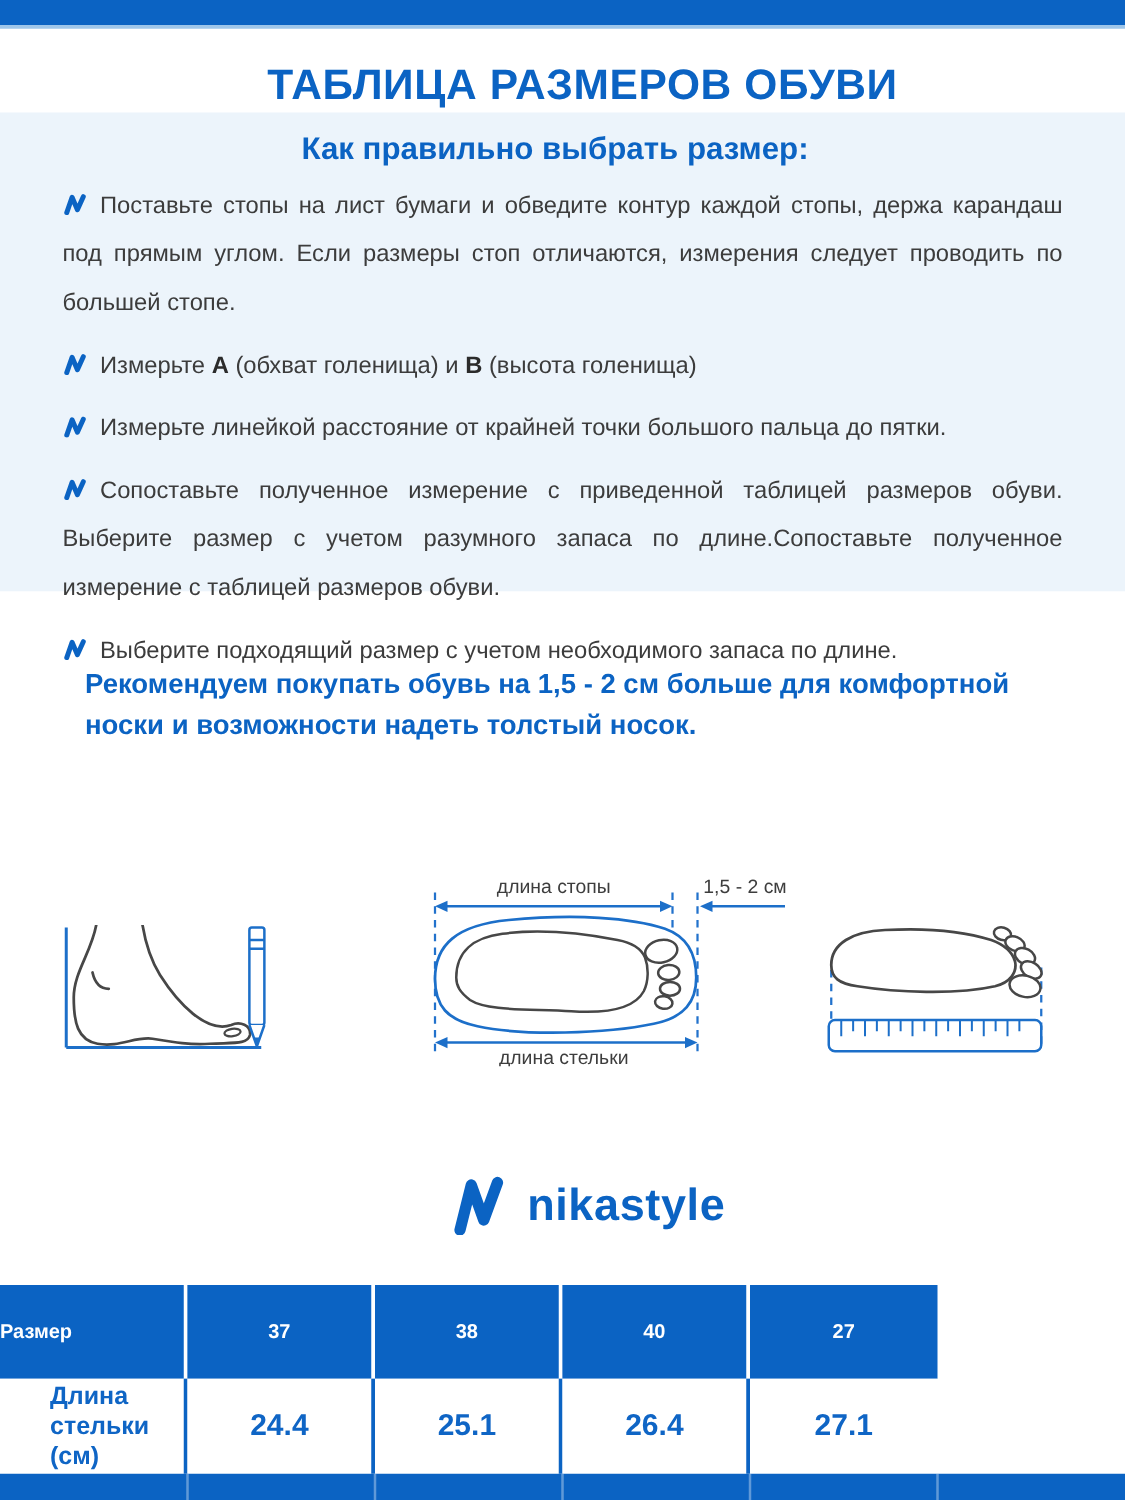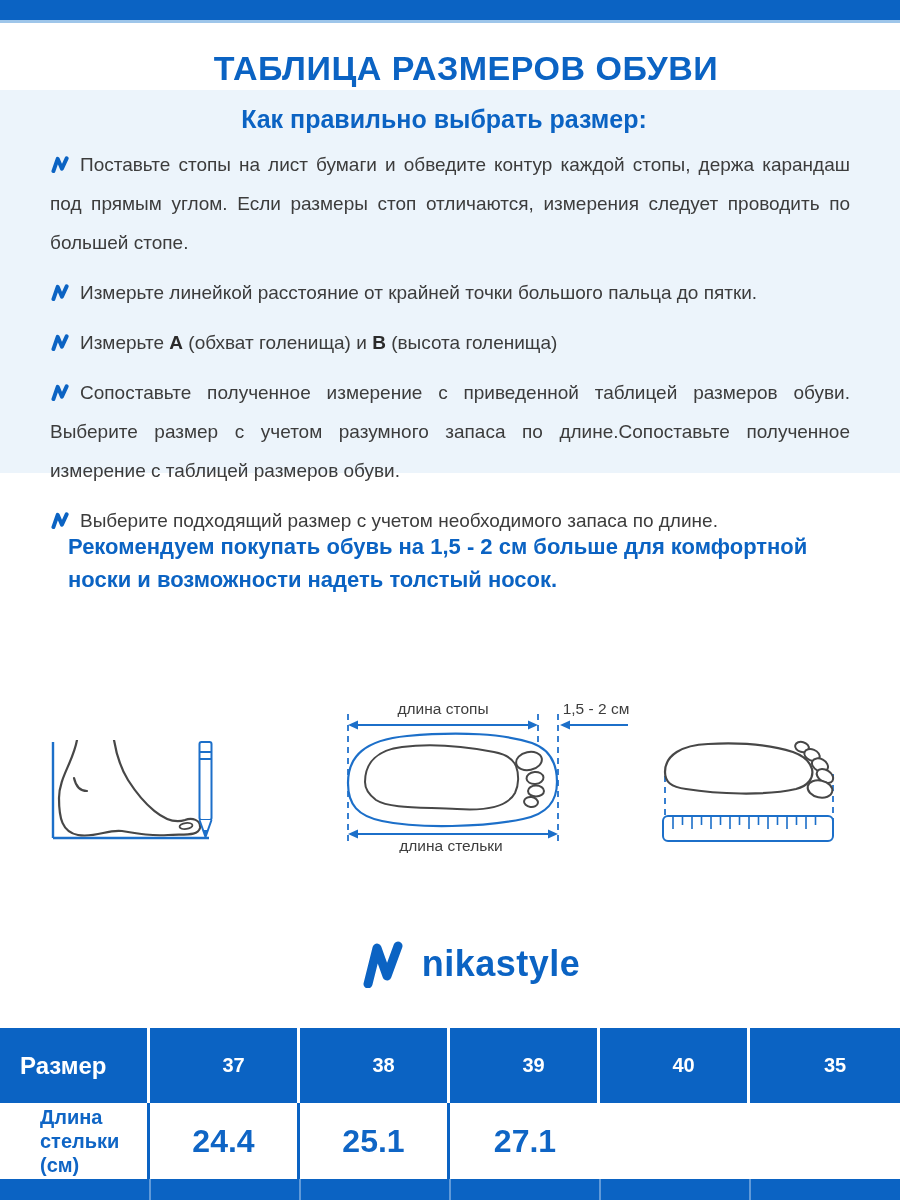--- a/index.html
+++ b/index.html
@@ -35,25 +35,25 @@
 
   
   .logo{position:absolute;left:0;top:938px;width:900px;height:52px;display:flex;
         align-items:center;justify-content:center;gap:16px;padding-left:20px;}
   .logo-text{font-size:36px;font-weight:bold;color:#0b63c3;letter-spacing:.5px;}
 
   
   .size-table{position:absolute;left:0;top:1028px;width:900px;}
   .t-row{display:grid;grid-template-columns:150px 150px 150px 150px 150px 150px;}
   .t-head .t-cell{height:75px;background:#0b63c3;color:#ffffff;display:flex;align-items:center;
-                  justify-content:center;font-weight:bold;font-size:20px;border-right:3px solid #ffffff;box-sizing:border-box;padding-left:20px;}
+                  justify-content:center;font-weight:bold;font-size:16px;border-right:3px solid #ffffff;box-sizing:border-box;}
   .t-head .t-cell:last-child{border-right:none;}
-  .t-head .t-label{justify-content:flex-start;font-size:24px;}
+  .t-head .t-label{justify-content:flex-start;font-size:16px;}
   .t-data .t-cell{height:76px;background:#ffffff;color:#0f65c5;display:flex;align-items:center;
-                  justify-content:center;font-weight:bold;font-size:32px;border-right:3px solid #0b63c3;box-sizing:border-box;}
+                  justify-content:center;font-weight:bold;font-size:24px;border-right:3px solid #0b63c3;box-sizing:border-box;}
   .t-data .t-cell:last-child{border-right:none;}
   .t-data .t-label{justify-content:flex-start;padding-left:40px;font-size:20px;line-height:24px;width:150px;}
   .t-data .t-label span{display:block;max-width:110px;}
   .t-bottom{position:relative;height:21px;background:#0b63c3;}
   .t-bottom .sep{position:absolute;top:0;width:2px;height:21px;background:rgba(255,255,255,.35);}
 </style>
 </head>
 <body>
 
 <div class="page">
@@ -66,25 +66,25 @@
   <section class="howto">
     <h2 class="howto-heading">Как правильно выбрать размер:</h2>
     <div class="bullets">
 
       <p class="bullet"><svg class="bi" viewBox="0 0 21 18">
             <polyline points="3,16 7.5,3 12,13.5 17,2.5" fill="none" stroke="#0b63c3" stroke-width="4.2" stroke-linecap="round" stroke-linejoin="round"></polyline>
           </svg><span>Поставьте стопы на лист бумаги и обведите контур каждой стопы, держа карандаш под прямым углом. Если размеры стоп отличаются, измерения следует проводить по большей стопе.</span></p>
 
       <p class="bullet"><svg class="bi" viewBox="0 0 21 18">
             <polyline points="3,16 7.5,3 12,13.5 17,2.5" fill="none" stroke="#0b63c3" stroke-width="4.2" stroke-linecap="round" stroke-linejoin="round"></polyline>
-          </svg><span>Измерьте линейкой расстояние от крайней точки большого пальца до пятки.</span></p>
+          </svg><span>Измерьте </span><b>А</b><span> (обхват голенища) и </span><b>В</b><span> (высота голенища)</span></p>
 
       <p class="bullet"><svg class="bi" viewBox="0 0 21 18">
             <polyline points="3,16 7.5,3 12,13.5 17,2.5" fill="none" stroke="#0b63c3" stroke-width="4.2" stroke-linecap="round" stroke-linejoin="round"></polyline>
-          </svg><span>Измерьте </span><b>А</b><span> (обхват голенища) и </span><b>В</b><span> (высота голенища)</span></p>
+          </svg><span>Измерьте линейкой расстояние от крайней точки большого пальца до пятки.</span></p>
 
       <p class="bullet"><svg class="bi" viewBox="0 0 21 18">
             <polyline points="3,16 7.5,3 12,13.5 17,2.5" fill="none" stroke="#0b63c3" stroke-width="4.2" stroke-linecap="round" stroke-linejoin="round"></polyline>
           </svg><span>Сопоставьте полученное измерение с приведенной таблицей размеров обуви. Выберите размер с учетом разумного запаса по длине.Сопоставьте полученное измерение с таблицей размеров обуви.</span></p>
 
       <p class="bullet"><svg class="bi" viewBox="0 0 21 18">
             <polyline points="3,16 7.5,3 12,13.5 17,2.5" fill="none" stroke="#0b63c3" stroke-width="4.2" stroke-linecap="round" stroke-linejoin="round"></polyline>
           </svg><span>Выберите подходящий размер с учетом необходимого запаса по длине.</span></p>
     </div>
   </section>
@@ -153,30 +153,30 @@
       <polyline points="8,44 17,8 27,36 38,6" fill="none" stroke="#0b63c3" stroke-width="9" stroke-linecap="round" stroke-linejoin="round"></polyline>
     </svg>
     <span class="logo-text">nikastyle</span>
   </div>
 
   <div class="size-table">
     <div class="t-row t-head">
       <div class="t-cell t-label">Размер</div>
       <div class="t-cell">37</div>
       <div class="t-cell">38</div>
-      <div class="t-cell">39</div>
       <div class="t-cell">40</div>
-      <div class="t-cell">35</div>
+      <div class="t-cell">27</div>
     </div>
     <div class="t-row t-data">
       <div class="t-cell t-label">
           <span>Длина стельки (см)</span>
         </div>
       <div class="t-cell">24.4</div>
       <div class="t-cell">25.1</div>
+      <div class="t-cell">26.4</div>
       <div class="t-cell">27.1</div>
     </div>
     <div class="t-bottom">
       <div class="sep" style="left:149px"></div>
       <div class="sep" style="left:299px"></div>
       <div class="sep" style="left:449px"></div>
       <div class="sep" style="left:599px"></div>
       <div class="sep" style="left:749px"></div>
     </div>
   </div>

